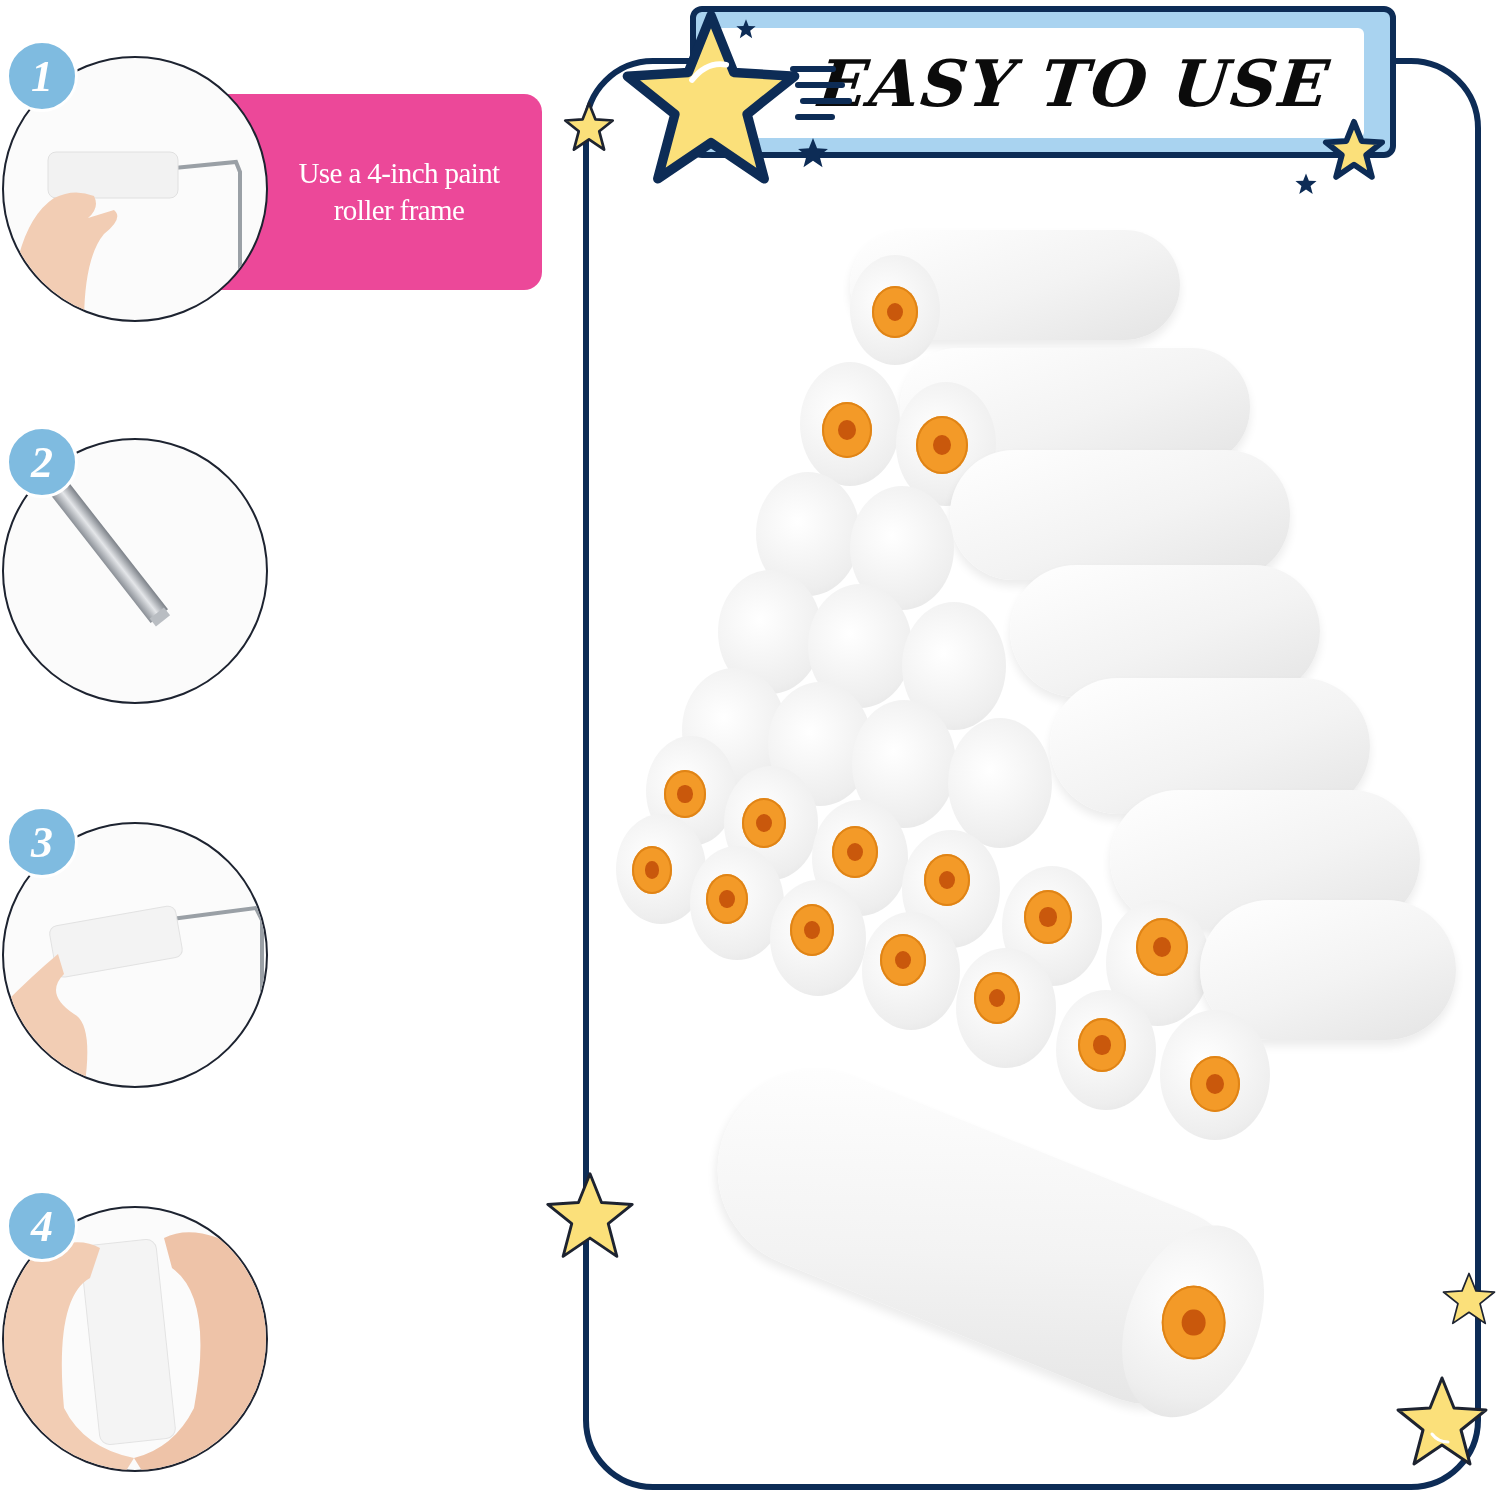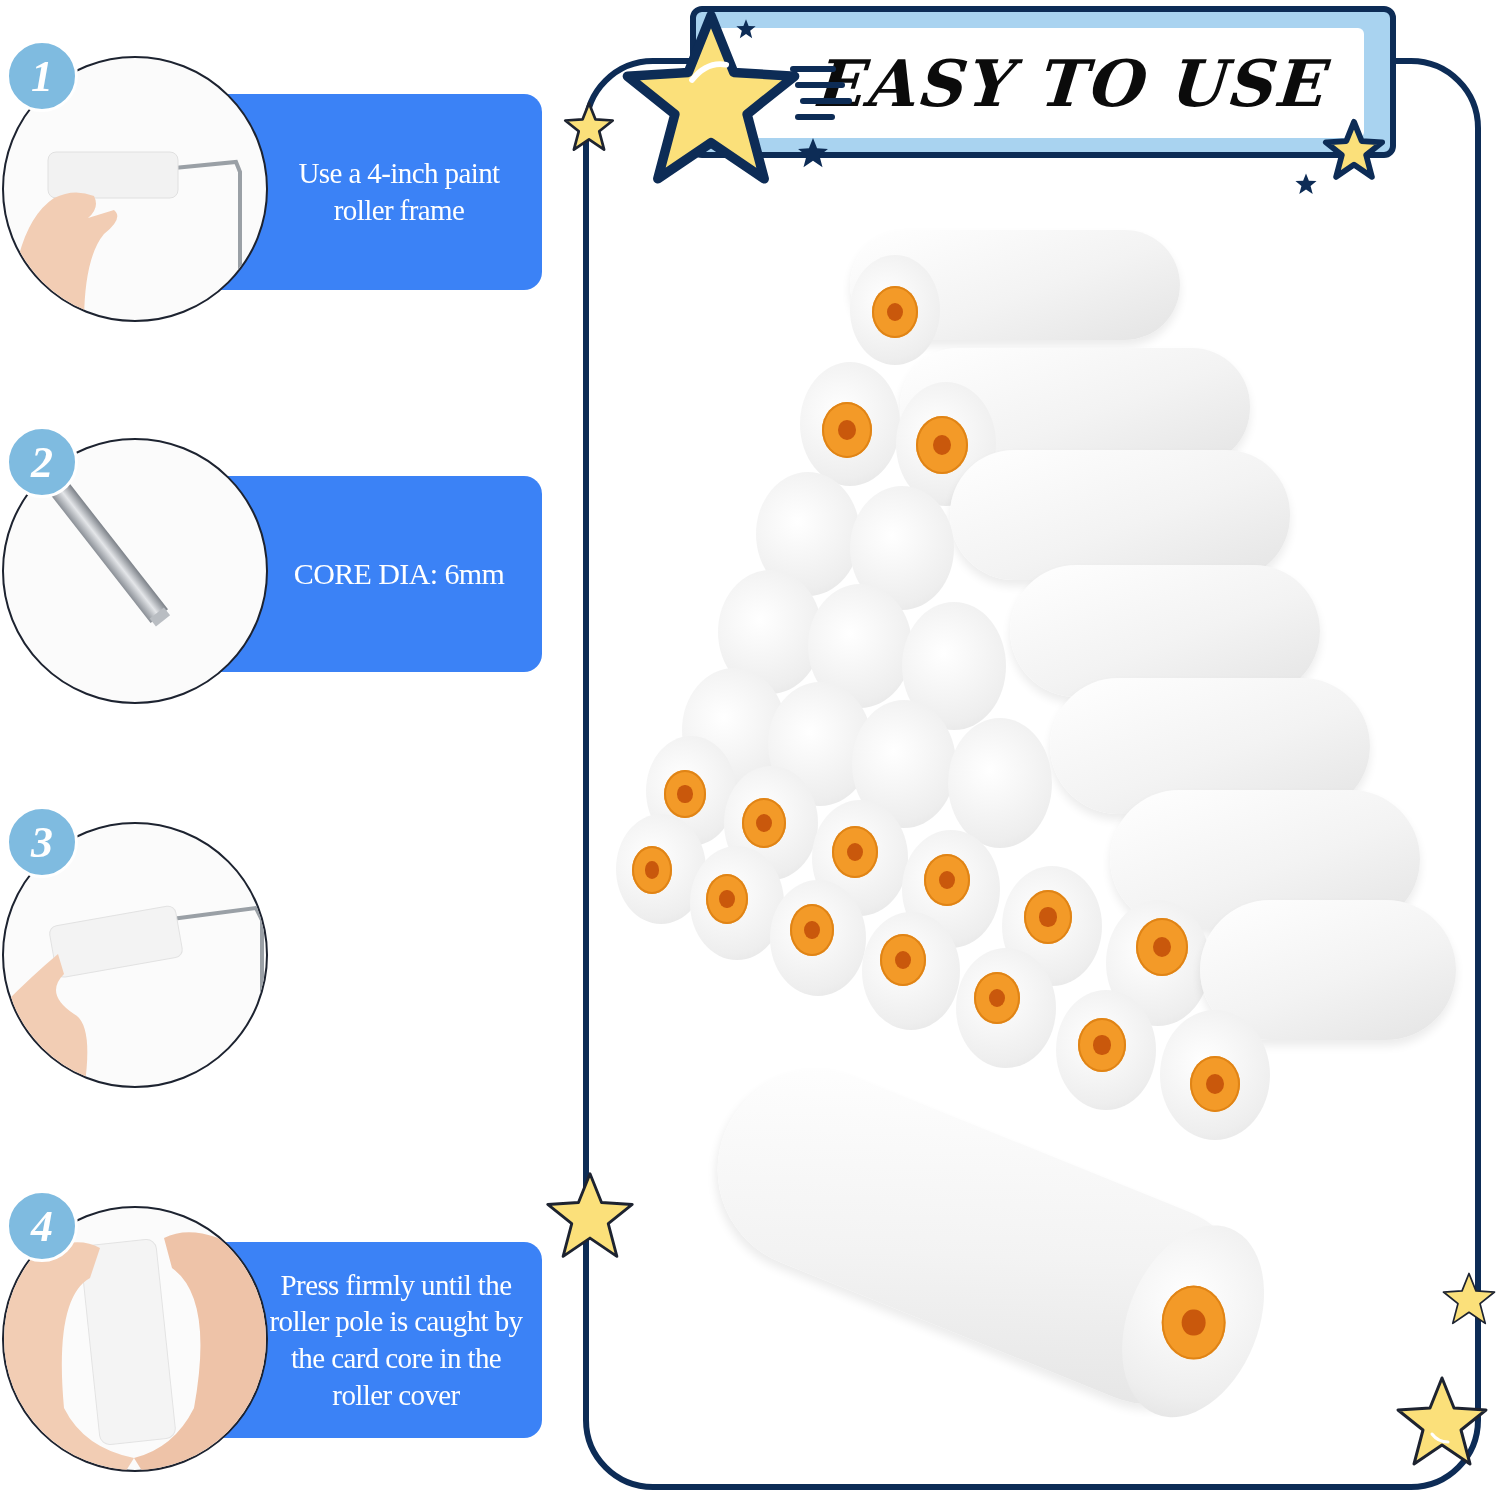--- a/index.html
+++ b/index.html
@@ -1,21 +1,21 @@
 <!DOCTYPE html>
 <html><head>
 <meta charset="utf-8">
 <style>
   html,body{margin:0;padding:0;background:#ffffff;}
   body{width:1497px;height:1497px;position:relative;overflow:hidden;font-family:"Liberation Serif","DejaVu Serif",serif;}
   .abs{position:absolute;}
 
   
   .step{position:absolute;left:0;width:560px;height:300px;}
-  .panel{position:absolute;left:200px;width:342px;height:196px;background:#3b82f6;border-radius:18px;
+  .panel{position:absolute;left:200px;width:342px;height:196px;background:#ec4899;border-radius:18px;
          display:flex;align-items:center;justify-content:center;}
   .panel-text{color:#ffffff;text-align:center;padding-left:70px;padding-right:14px;line-height:1.26;letter-spacing:-0.6px;}
   .photo{position:absolute;left:2px;width:266px;height:266px;border-radius:50%;background:#fbfbfb;
          border:2px solid #1d2330;box-sizing:border-box;overflow:hidden;}
   .badge{position:absolute;left:6px;width:72px;height:72px;border-radius:50%;background:#7fbbe0;
          border:3px solid #ffffff;box-sizing:border-box;display:flex;align-items:center;justify-content:center;
          color:#ffffff;font-weight:bold;font-style:italic;font-size:44px;font-family:"Liberation Serif",serif;}
 
   
   .frame{position:absolute;left:583px;top:58px;width:898px;height:1432px;border:6px solid #0d2c56;
@@ -46,23 +46,20 @@
     <svg width="266" height="266" viewBox="0 0 266 266">
       <path d="M170 110 L232 104 L236 114 L236 266" fill="none" stroke="#9aa0a6" stroke-width="4"></path>
       <rect x="44" y="94" width="130" height="46" rx="8" fill="#f2f2f2" stroke="#e0e0e0"></rect>
       <path d="M10 220 Q20 160 50 140 Q70 130 90 138 Q96 150 84 160 L110 152 Q120 160 100 176 Q80 200 80 266 L10 266 Z" fill="#f2cdb4"></path>
     </svg>
   </div>
   <div class="badge" style="top:0px;">1</div>
 </div>
 
 <div class="step" style="top:422px;">
-  <div class="panel" style="top:54px;">
-    <div class="panel-text" style="font-size:30px;">CORE DIA: 6mm</div>
-  </div>
   <div class="photo" style="top:16px;">
     <svg width="266" height="266" viewBox="0 0 266 266">
       <defs>
           <linearGradient id="pole" x1="0" y1="0" x2="1" y2="0">
         <stop offset="0" stop-color="#8a8f96"></stop>
             <stop offset="0.5" stop-color="#e4e6e9"></stop>
             <stop offset="1" stop-color="#7c8188"></stop>
       </linearGradient>
         </defs>
       <g transform="rotate(-38 110 110)">
@@ -79,23 +76,20 @@
     <svg width="266" height="266" viewBox="0 0 266 266">
       <path d="M160 96 L252 84 L258 96 L258 266" fill="none" stroke="#9aa0a6" stroke-width="4"></path>
       <rect x="48" y="92" width="128" height="52" rx="8" transform="rotate(-10 110 118)" fill="#f3f3f3" stroke="#e2e2e2"></rect>
       <path d="M0 180 Q30 150 54 130 L60 150 Q40 170 70 190 Q90 200 80 266 L0 266 Z" fill="#f2cdb4"></path>
     </svg>
   </div>
   <div class="badge" style="top:0px;">3</div>
 </div>
 
 <div class="step" style="top:1190px;">
-  <div class="panel" style="top:52px;">
-    <div class="panel-text" style="font-size:29px;padding-left:64px;">Press firmly until the roller pole is caught by the card core in the roller cover</div>
-  </div>
   <div class="photo" style="top:16px;">
     <svg width="266" height="266" viewBox="0 0 266 266">
       <rect x="86" y="34" width="76" height="200" rx="10" transform="rotate(-6 124 134)" fill="#f4f4f4" stroke="#e3e3e3"></rect>
       <path d="M0 70 Q60 20 96 40 L86 70 Q50 90 60 200 Q80 240 130 250 L120 266 L0 266 Z" fill="#f2cdb4"></path>
       <path d="M266 60 Q200 10 160 30 L168 60 Q210 90 190 200 Q170 240 130 250 L140 266 L266 266 Z" fill="#eec3a8"></path>
     </svg>
   </div>
   <div class="badge" style="top:0px;">4</div>
 </div>
 

